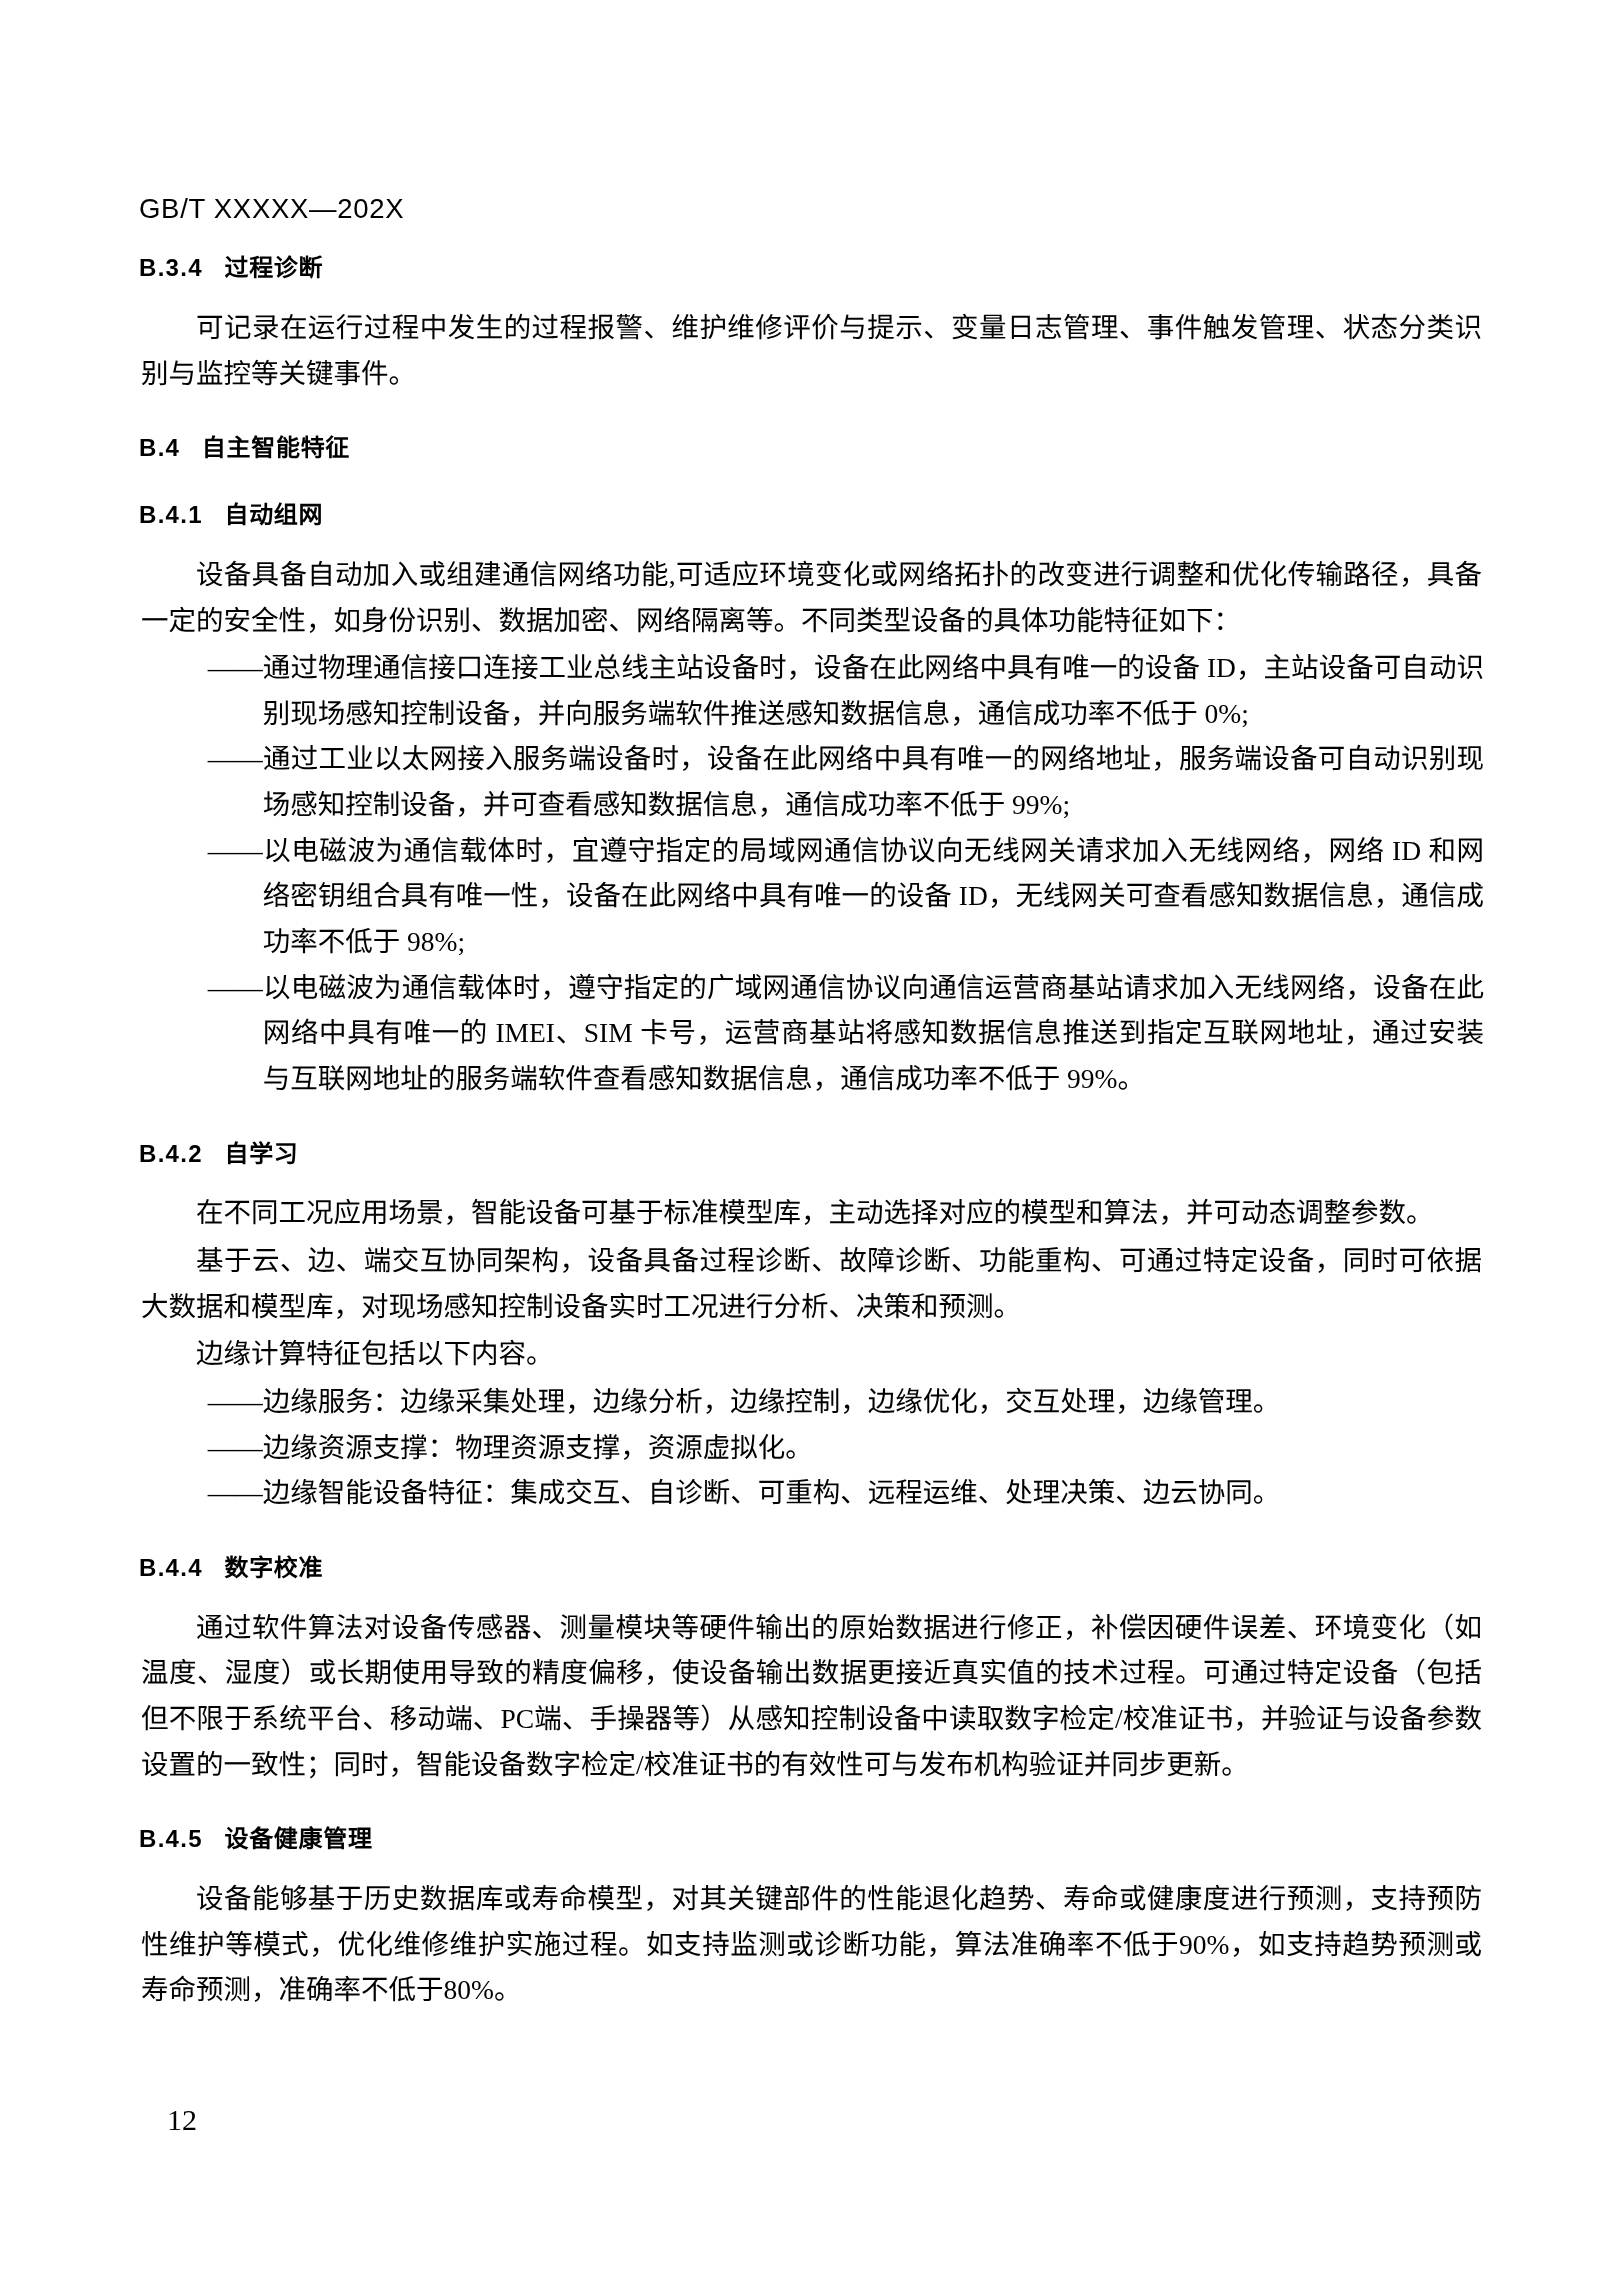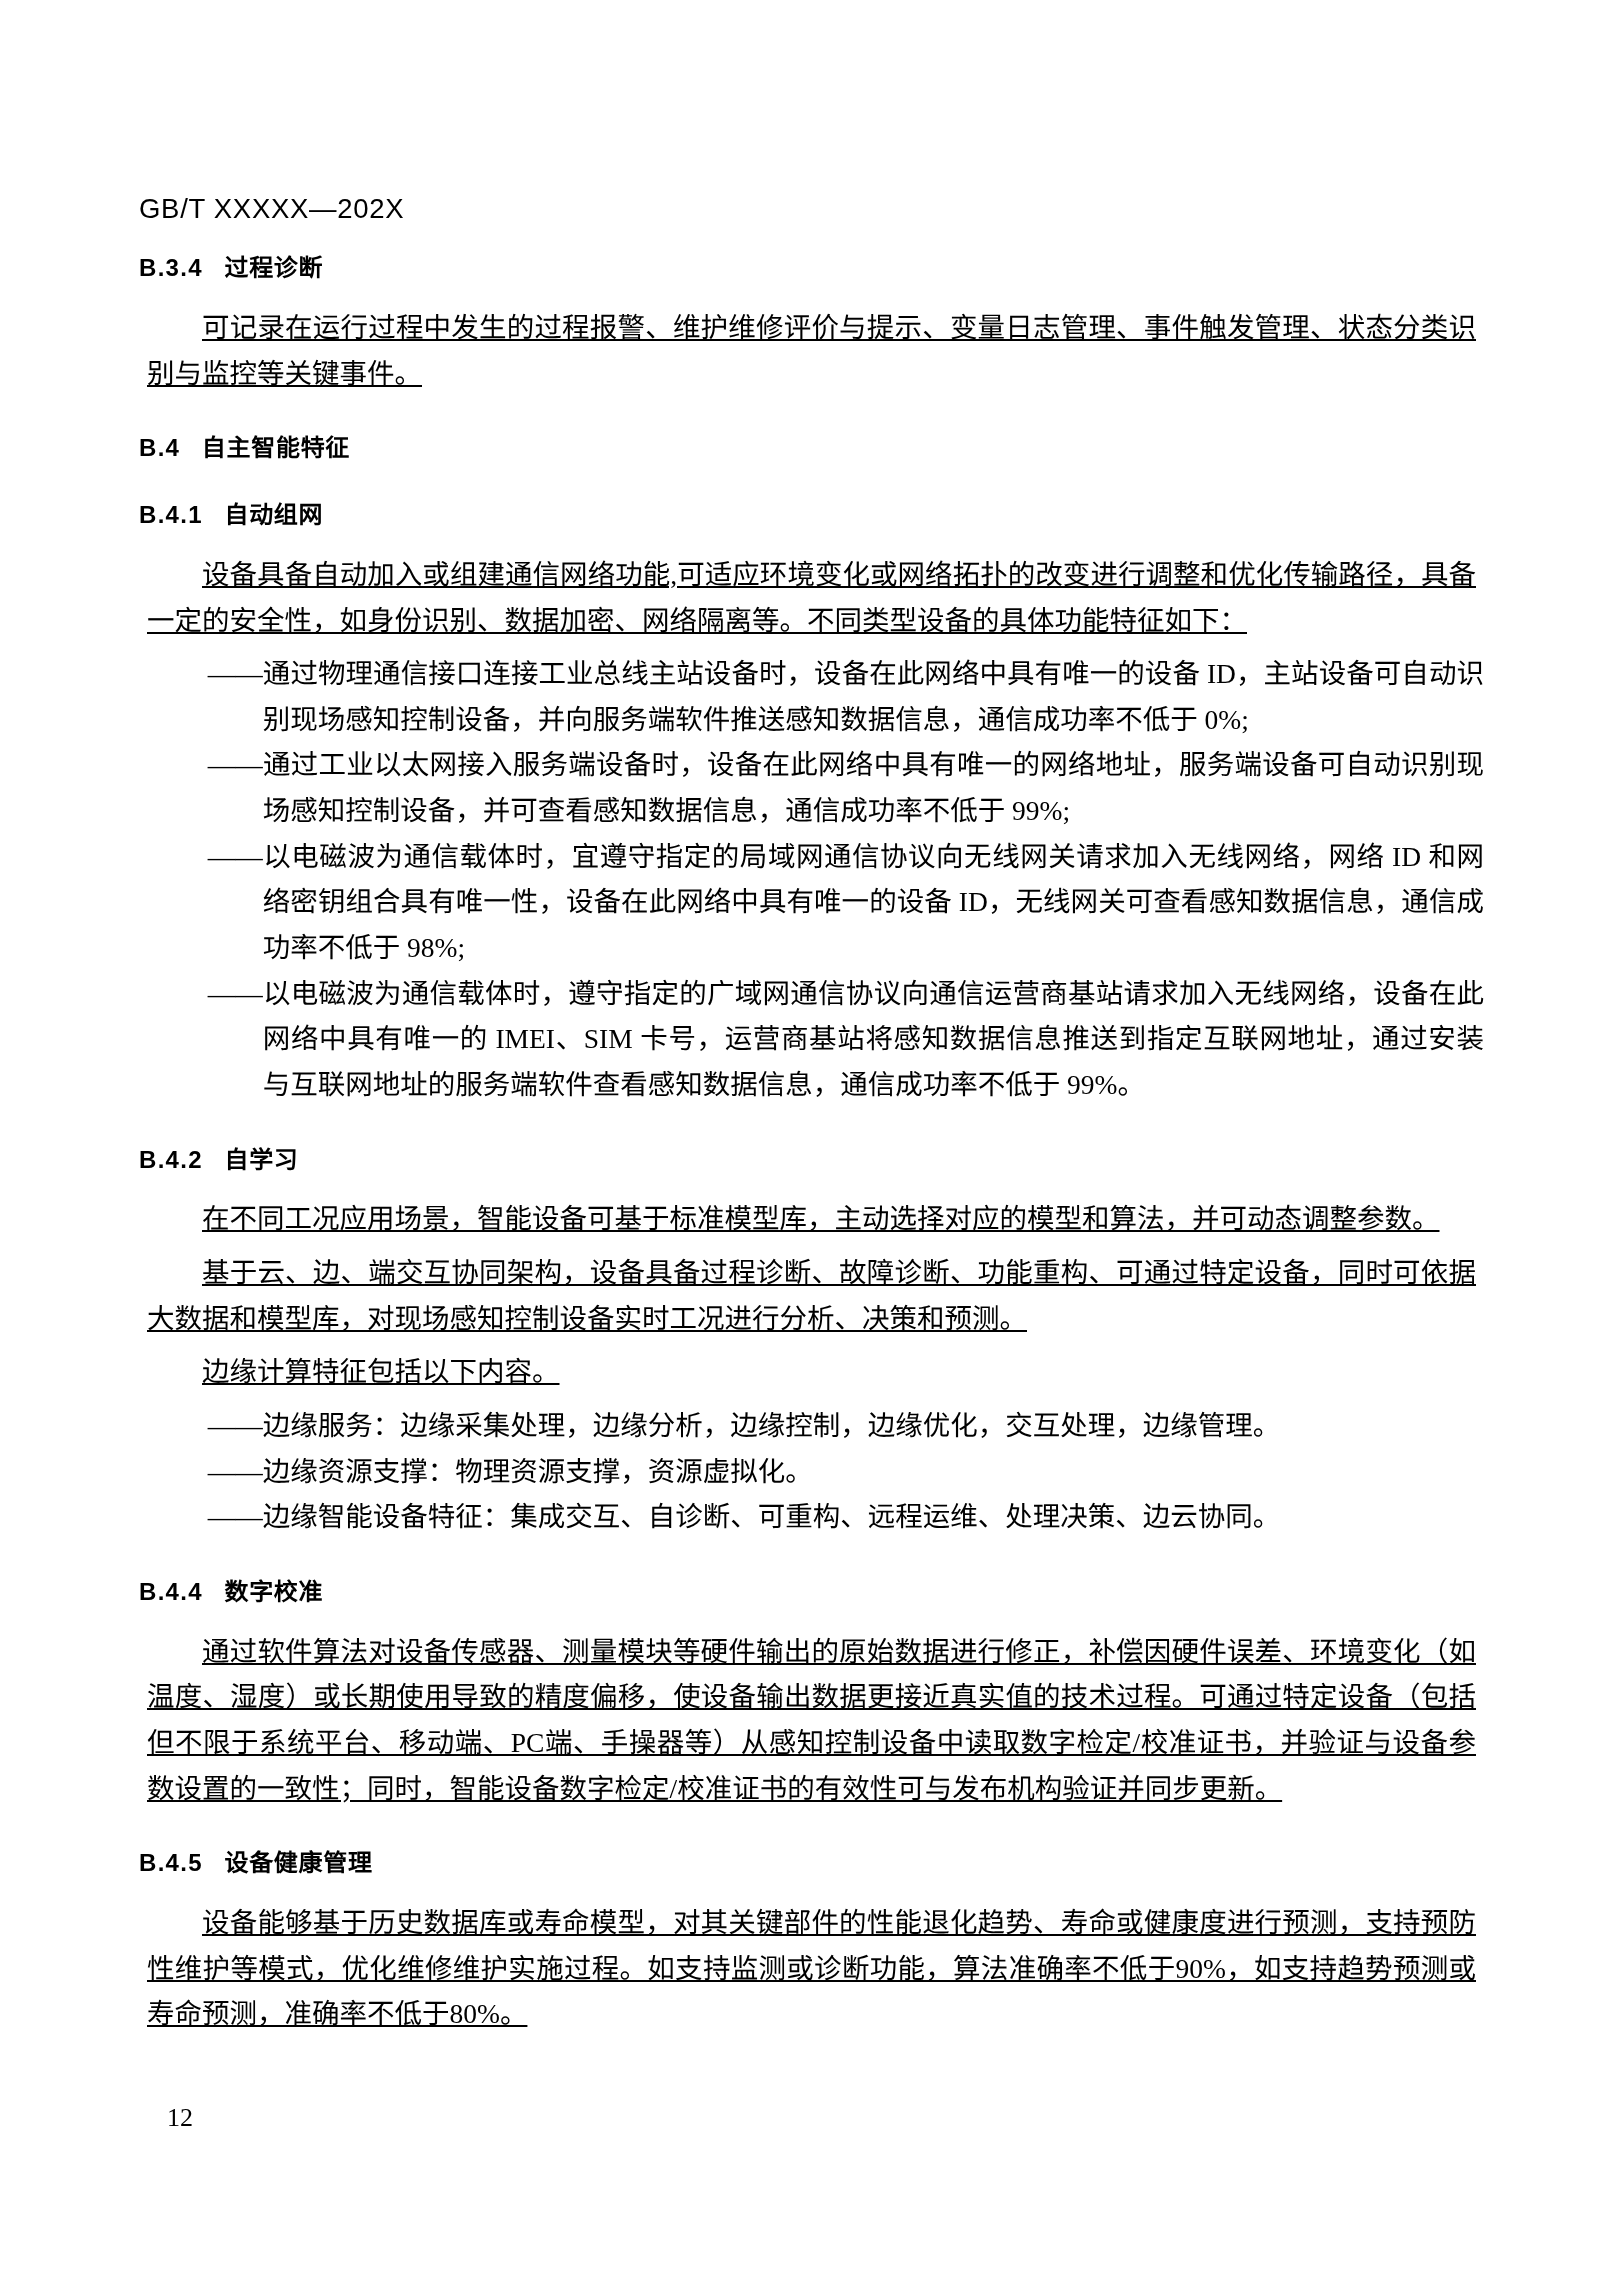--- a/index.html
+++ b/index.html
@@ -45,36 +45,35 @@
     margin-right: 0.9em;
   }
   .clause-title {
     font-weight: 700;
     letter-spacing: 0.7px;
   }
   .clause.first {
     margin-top: 30px;
   }
   .para {
-    margin: 8px;
+    margin: 2px;
     text-indent: 2em;
-    text-decoration: underline;
   }
   .dash-list {
     margin: 0;
   }
   .dash-item {
     padding-left: 4.5em;
     text-indent: -2em;
   }
   .pageno {
     position: absolute;
     left: 167px;
     top: 2102px;
-    font-size: 26px;
+    font-size: 30px;
     line-height: 1.2;
     font-family: "Liberation Serif", "DejaVu Serif", serif;
   }
 </style>
 </head>
 <body>
 
 <div class="page">
   <div class="content">
 

